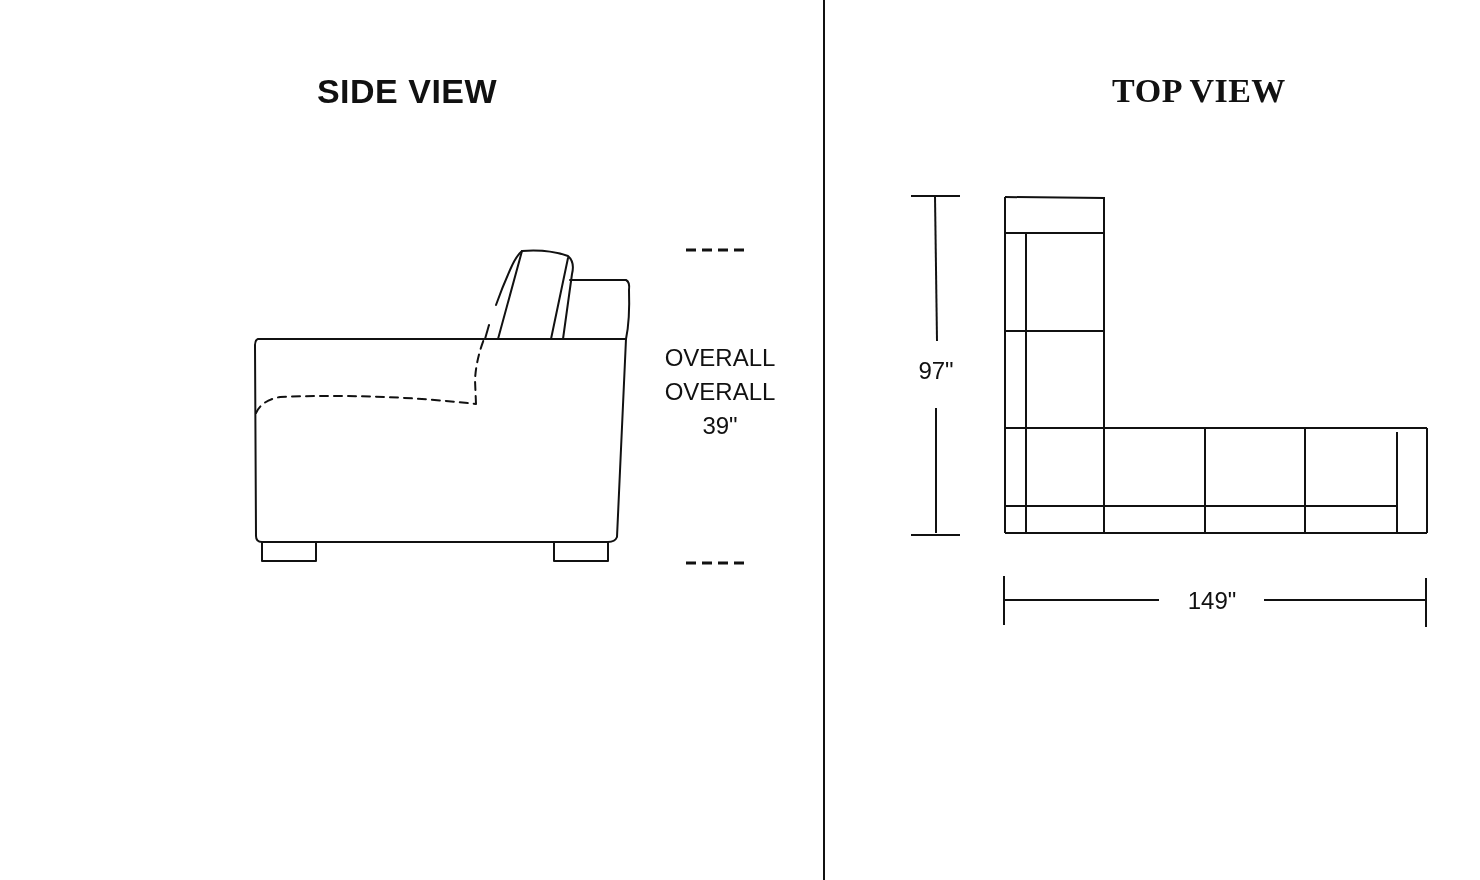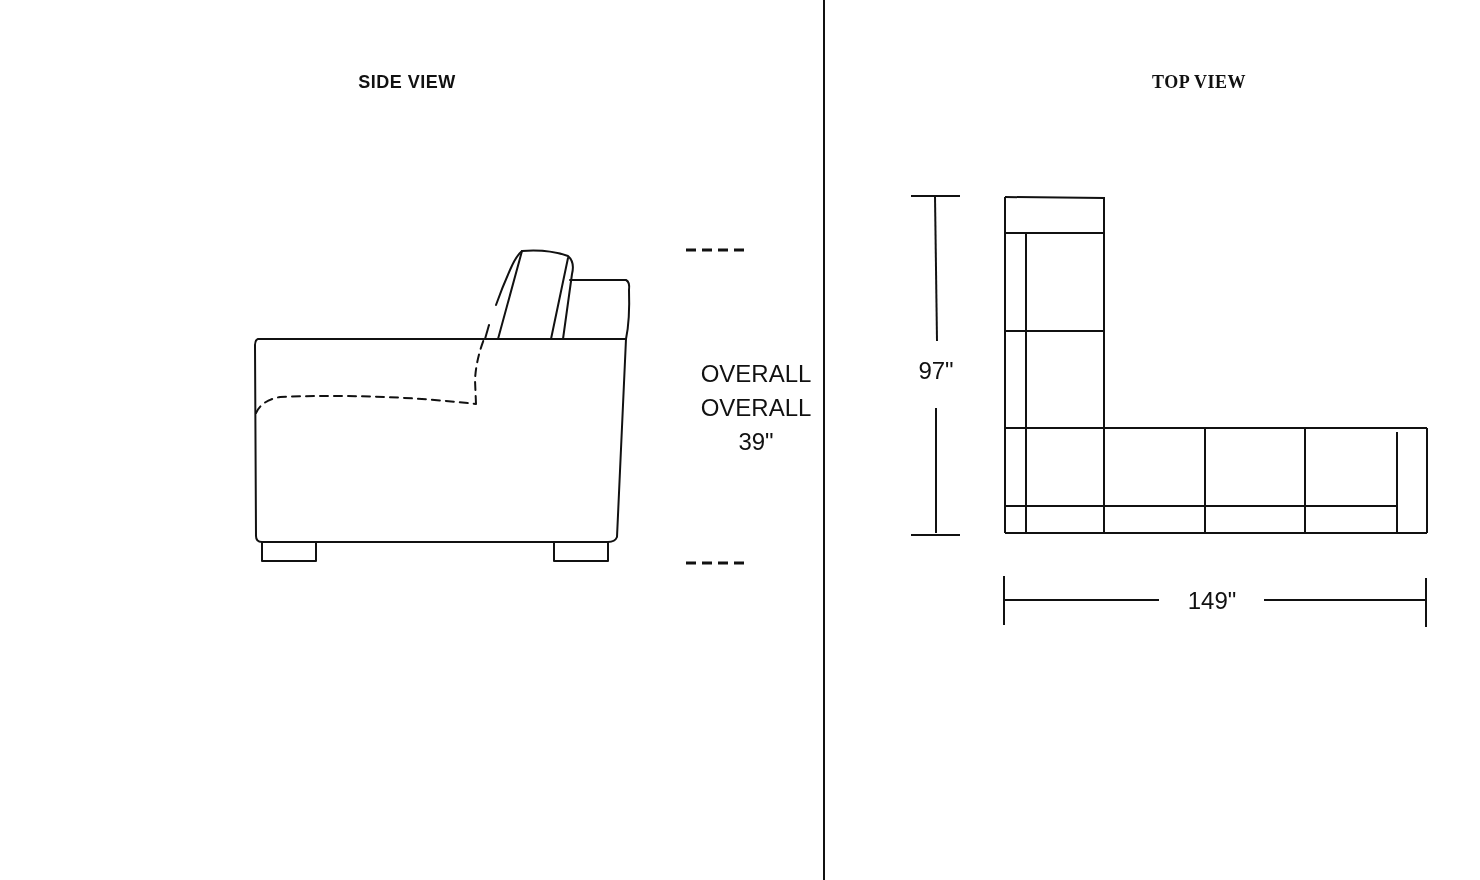--- a/index.html
+++ b/index.html
@@ -1,25 +1,25 @@
 <!DOCTYPE html>
 <html><head>
   <meta charset="utf-8">
   <style>
     html, body { margin: 0; padding: 0; background: #ffffff; }
     body { width: 1480px; height: 880px; position: relative; overflow: hidden;
            font-family: "Liberation Sans", "DejaVu Sans", sans-serif; color: #111; }
     .divider { position: absolute; left: 823px; top: 0; width: 2px; height: 880px; background: #111; }
-    .heading { position: absolute; top: 72px; font-weight: bold; font-size: 18px; letter-spacing: 0.5px;
+    .heading { position: absolute; top: 72px; font-weight: bold; font-size: 34px; letter-spacing: 0.5px;
                transform: translateX(-50%); white-space: nowrap; }
     .side-heading { left: 407px; }
     .top-heading { left: 1199px; font-family: Liberation Serif, serif; }
     svg.drawing { position: absolute; left: 0; top: 0; }
     .lbl { position: absolute; font-size: 24px; text-align: center; white-space: nowrap; transform: translateX(-50%); line-height: 34px; }
-    .overall { left: 720px; top: 357px; margin-left: 36px; }
+    .overall { left: 720px; top: 341px; }
     .dim-97 { left: 936px; top: 354px; }
     .dim-149 { left: 1212px; top: 584px; }
   </style>
 </head>
 <body>
 
 <div class="divider"></div>
 
 <div class="heading side-heading">SIDE VIEW</div>
 <div class="heading top-heading">TOP VIEW</div>

